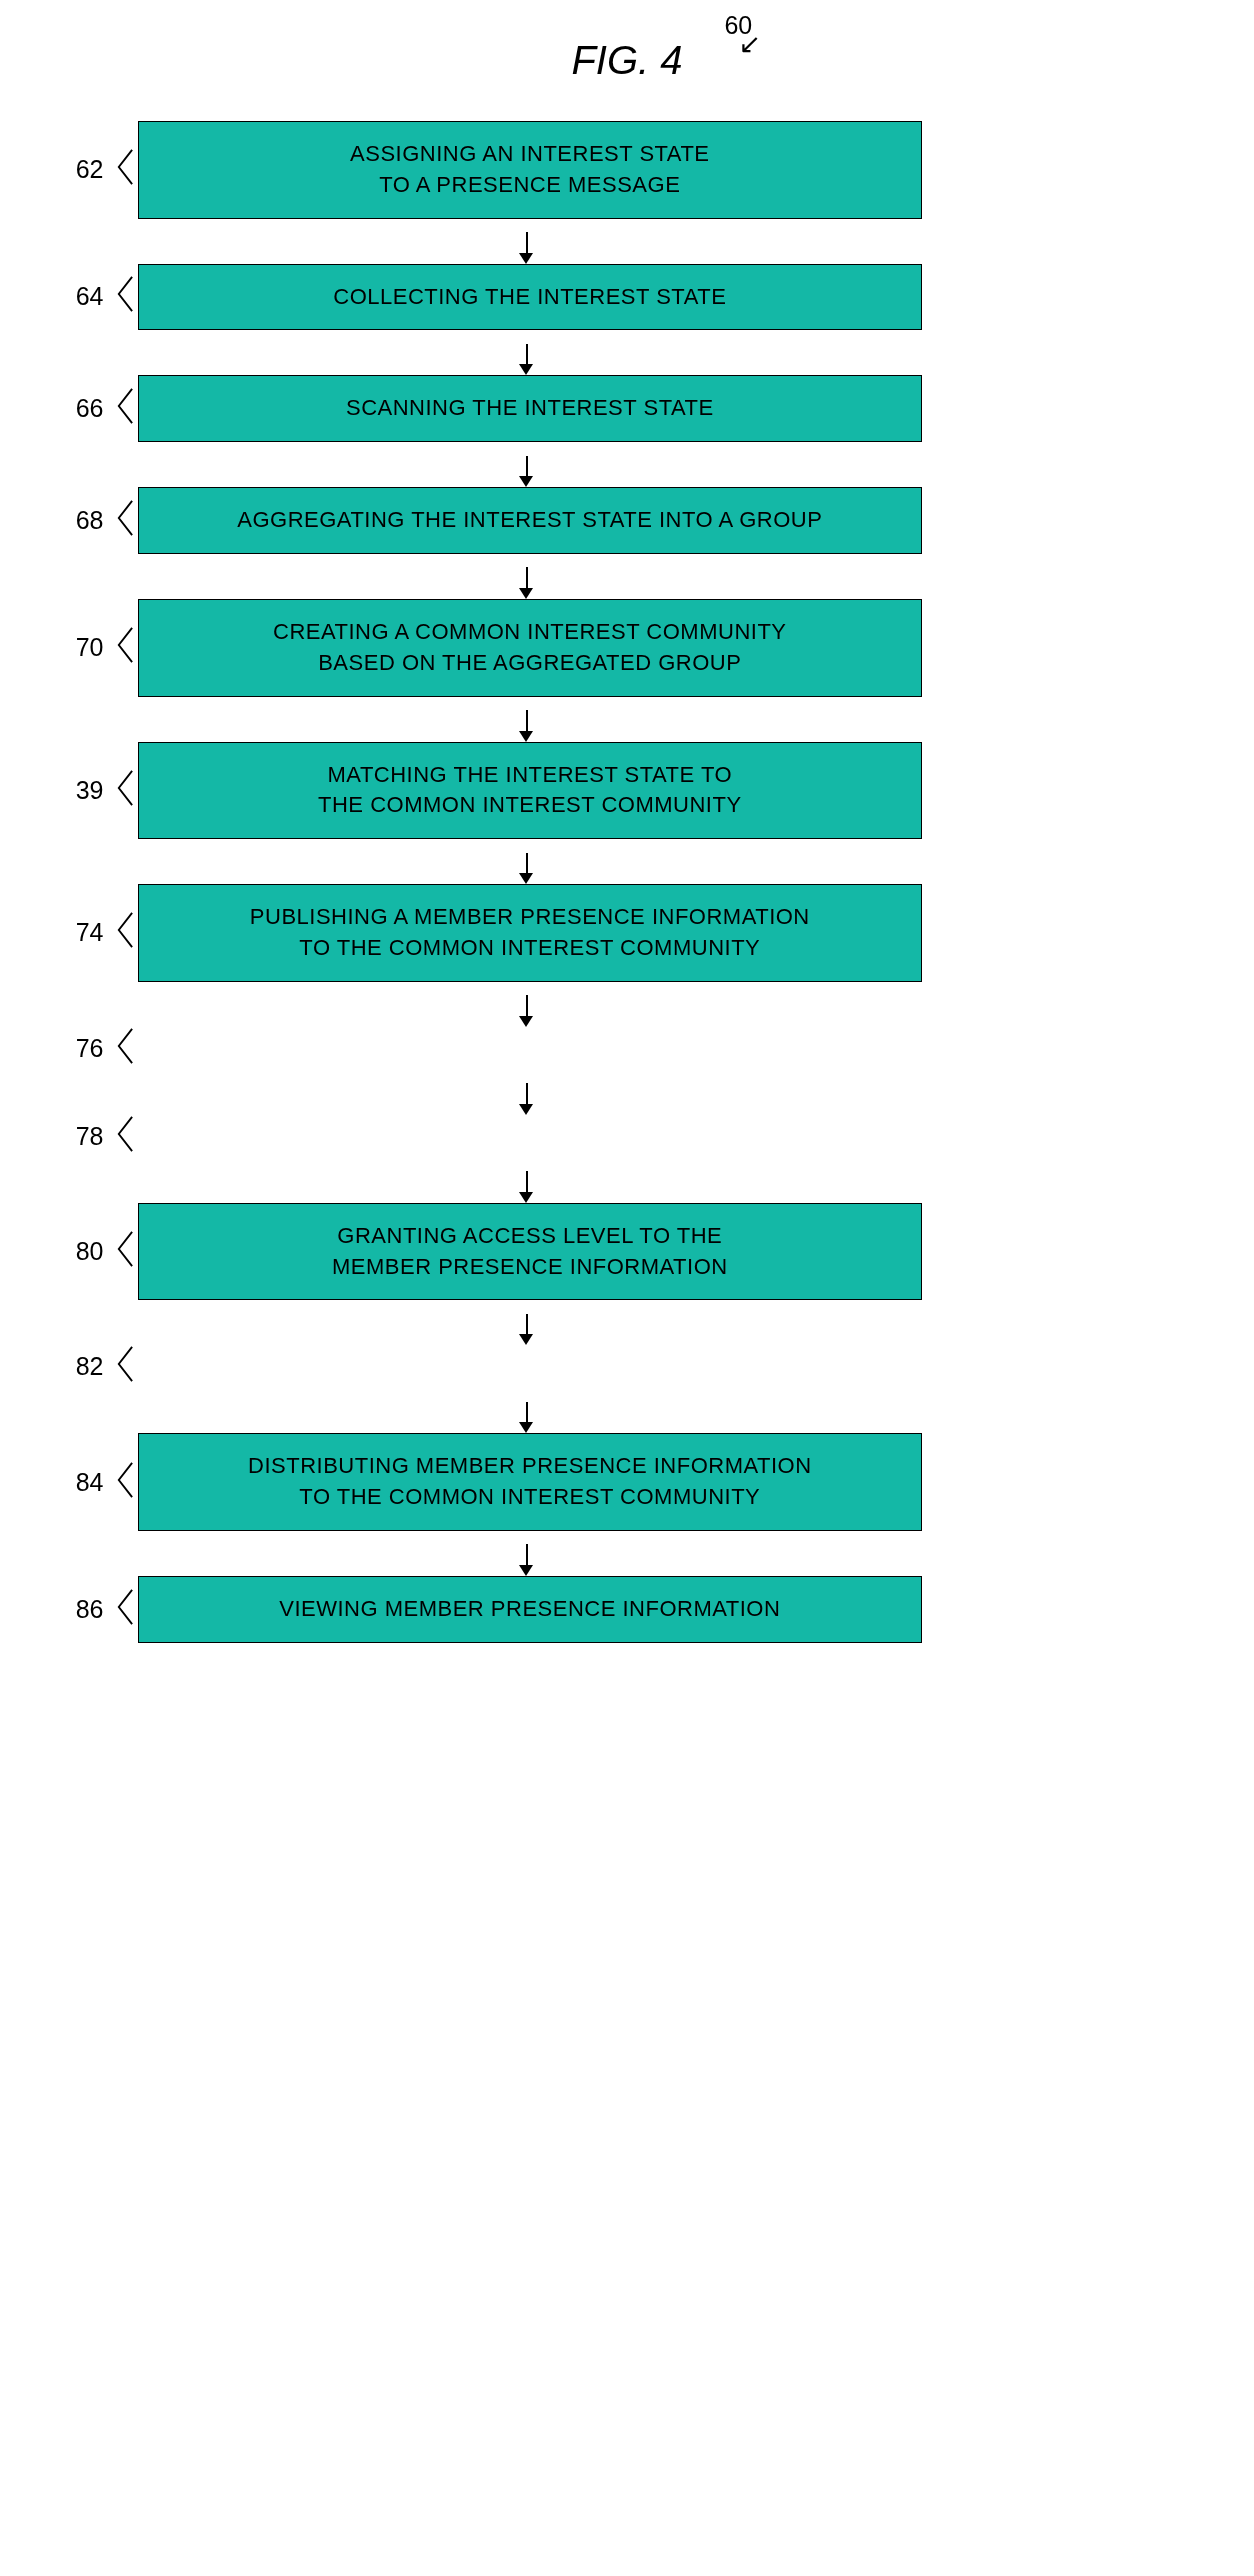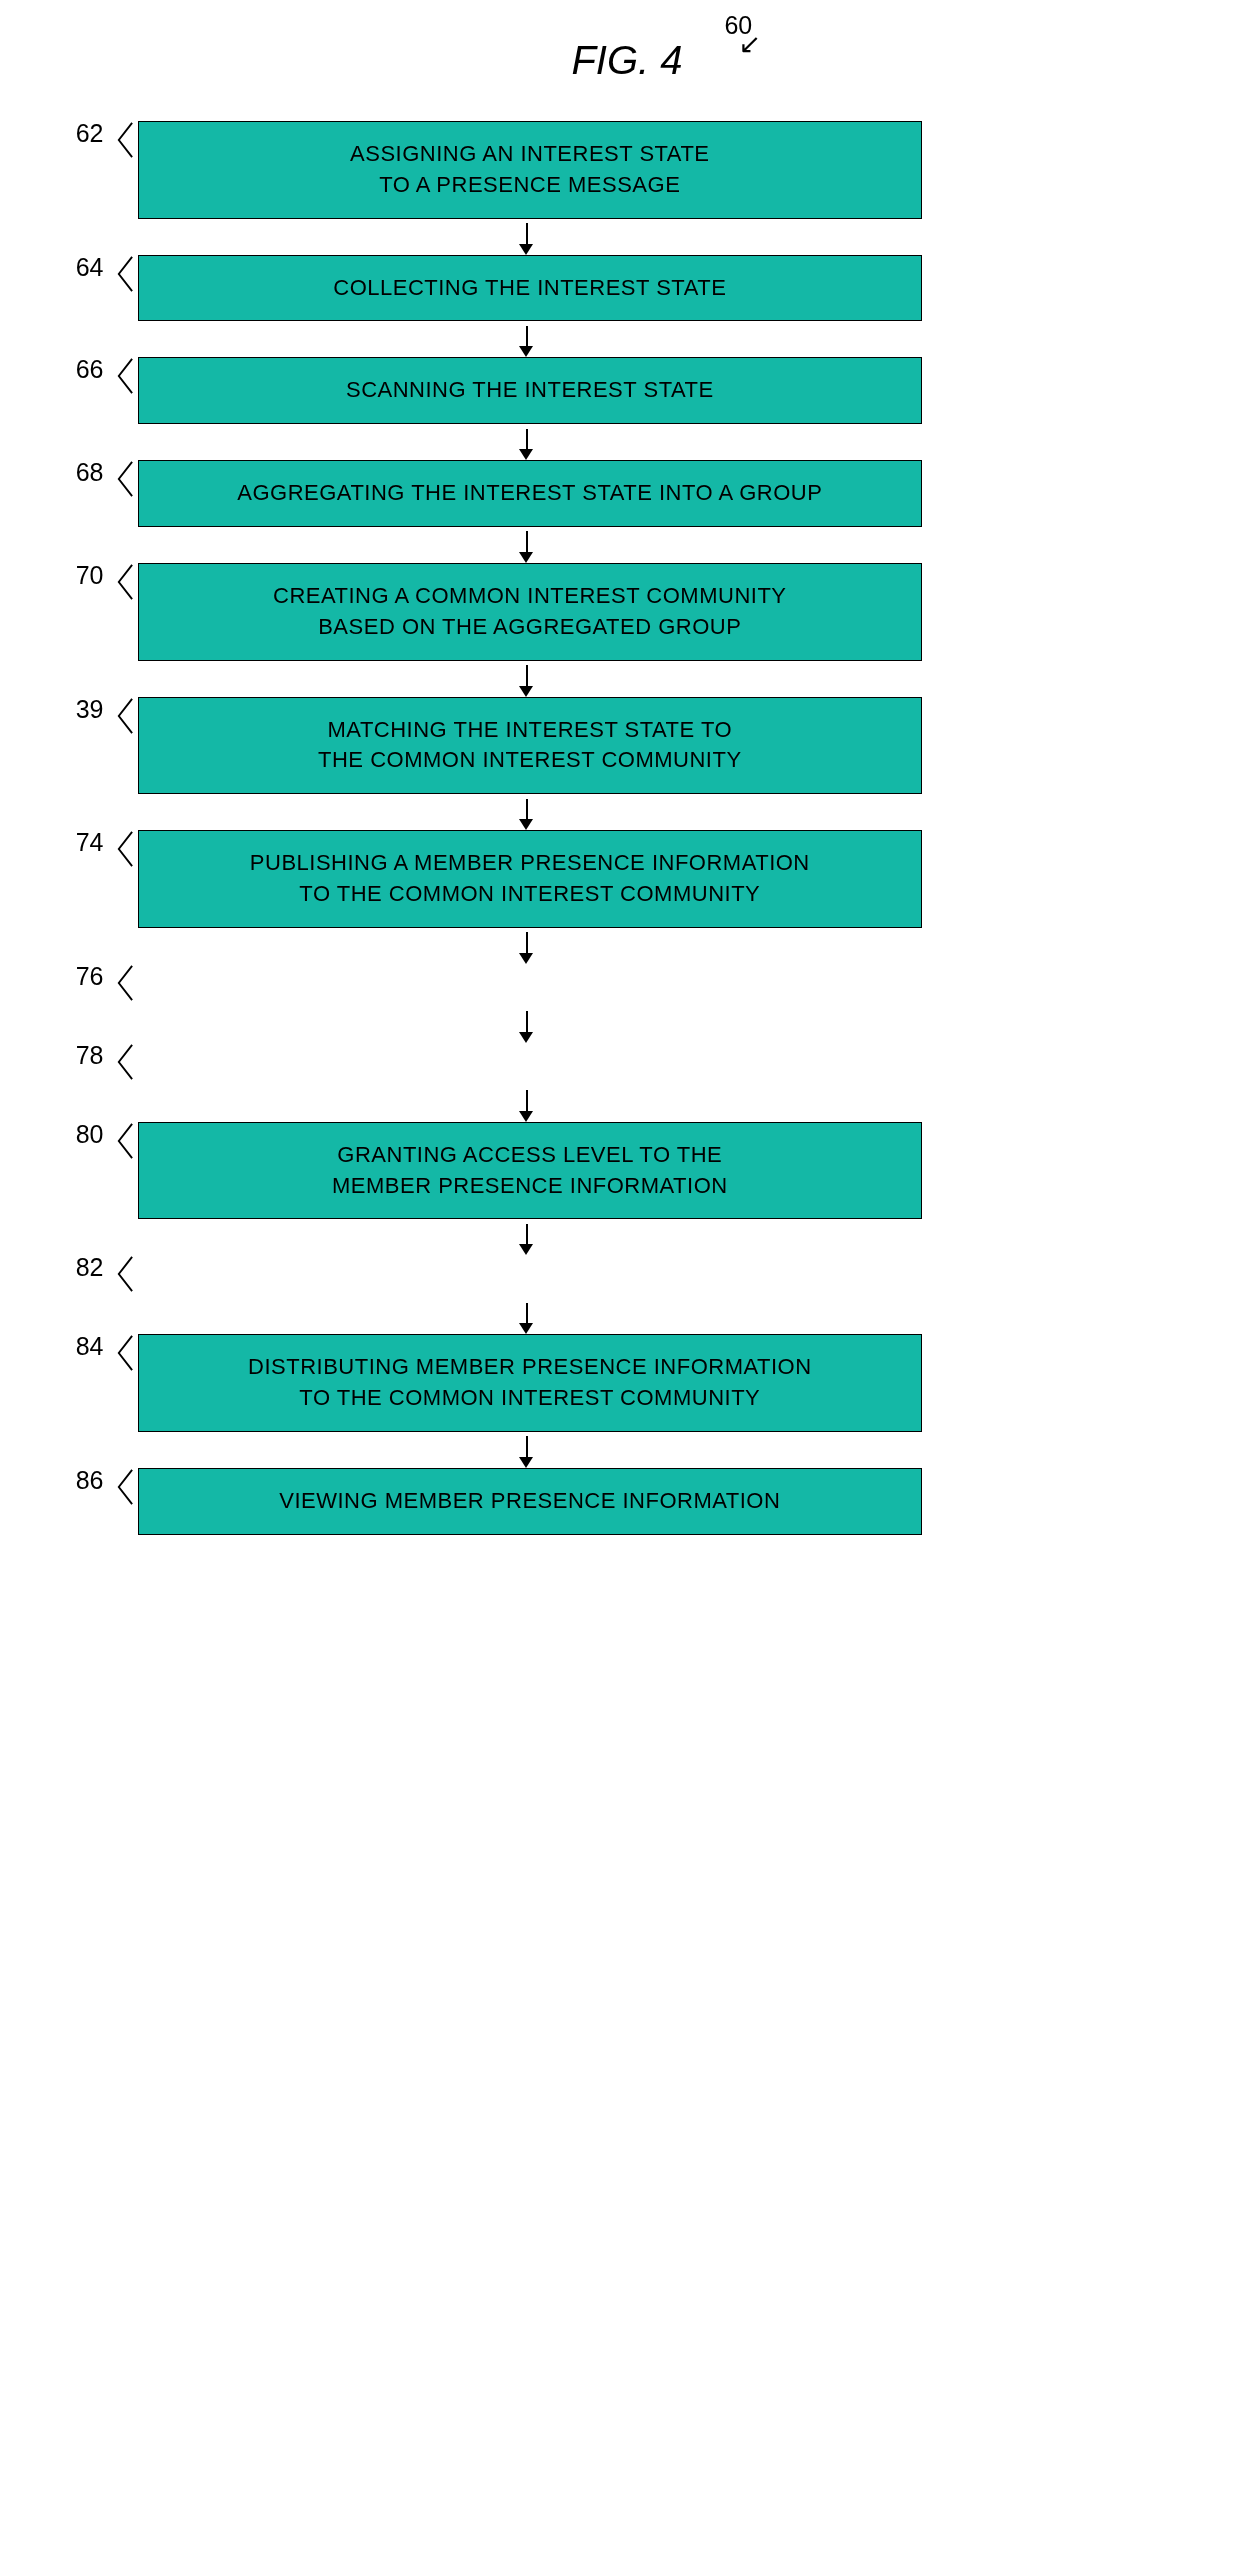--- a/index.html
+++ b/index.html
@@ -43,24 +43,24 @@
     .flowchart {
       display: flex;
       flex-direction: column;
       align-items: center;
       width: 100%;
       position: relative;
     }
 
     .flow-step {
       display: flex;
-      align-items: flex-start;
+      align-items: center;
       width: 100%;
       position: relative;
-      margin-bottom: 0;
+      margin-bottom: 9px;
     }
 
     .step-number {
       width: 115px;
       text-align: right;
       font-size: 25px;
       font-family: Arial, Helvetica, sans-serif;
       padding-right: 11.5px;
       flex-shrink: 0;
       line-height: 1;

